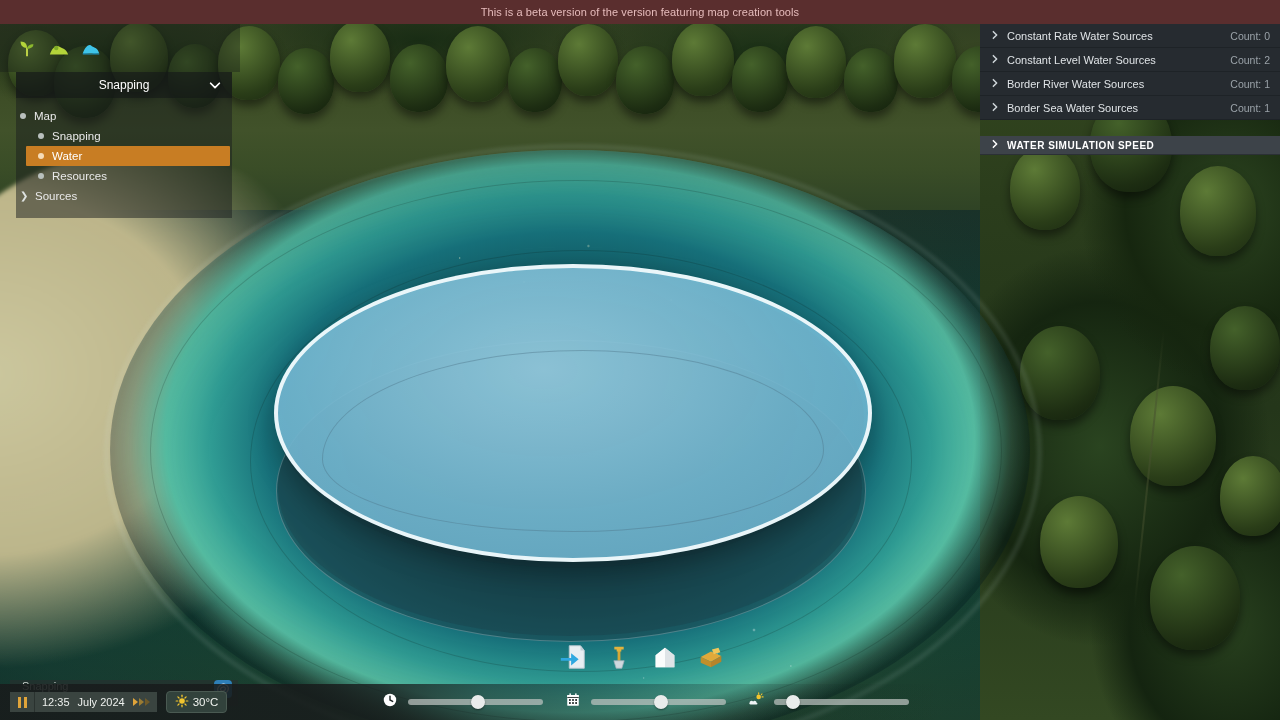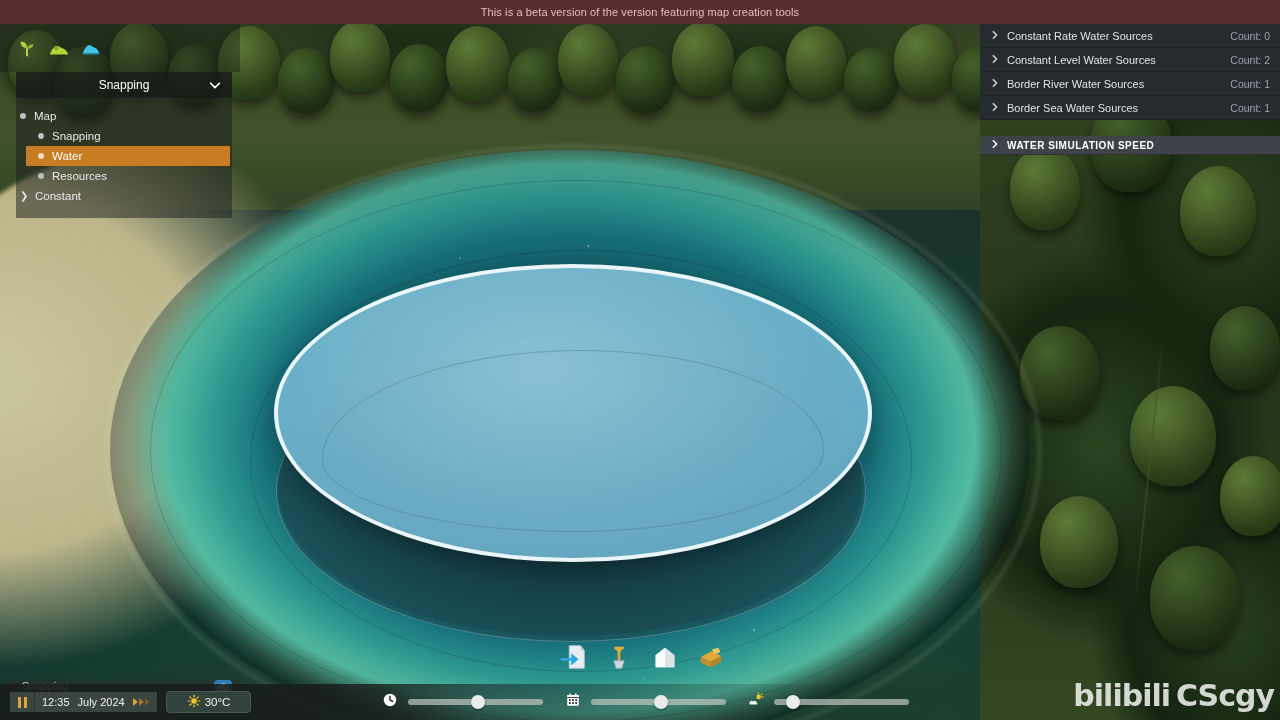--- a/index.html
+++ b/index.html
@@ -252,21 +252,21 @@
   .ff { display:flex; gap:1px; align-items:center; cursor:pointer; }
   .ff i {
     width:0; height:0; border-left:5px solid #e0a43a;
     border-top:4px solid transparent; border-bottom:4px solid transparent;
   }
   .ff i:nth-child(2) { border-left-color:#9a7b33; }
   .ff i:nth-child(3) { border-left-color:#6f5a2a; }
   .temp-chip {
     height:20px; margin-left:9px; background:#32423c;
     border:1px solid #4a5a52; border-radius:4px;
-    display:flex; align-items:center; gap:4px; padding:0 20px;
+    display:flex; align-items:center; gap:4px; padding:0 8px;
     color:#f0f3ef; font-size:11.5px; cursor:pointer;
   }
 
   .sliders {
     position:absolute; left:382px; top:692px; height:20px;
     display:flex; align-items:center; gap:0; z-index:34;
   }
   .slider-unit { display:flex; align-items:center; gap:10px; margin-right:22px; }
   .slider-track {
     position:relative; width:135px; height:6px; border-radius:3px;
@@ -398,21 +398,21 @@
       <div class="ws-row indent sel">
         <span class="dot"></span>
         <span>Water</span>
       </div>
       <div class="ws-row indent">
         <span class="dot"></span>
         <span>Resources</span>
       </div>
       <div class="ws-row">
         <span class="caret">❯</span>
-        <span>Constant</span>
+        <span>Sources</span>
       </div>
     </div>
   </div>
 
   <div class="right-panel">
     <div class="rp-title">
       <span>Water</span>
       <span class="ctrl chev">
         <svg viewBox="0 0 18 18" width="17" height="17">
             <path d="M4 7 L9 12 L14 7" stroke="#ffffff" stroke-width="2" fill="none" stroke-linecap="round" stroke-linejoin="round"></path>
@@ -601,18 +601,14 @@
           </g>
           <path d="M3 14 C1.5 14 1 12.8 1.9 11.9 C1.8 9.7 4.6 9 5.8 10.6 C7 9.2 9.6 10 9.6 12 C11 12.2 11 14 9.6 14 Z" fill="#f0f4f6"></path>
         </svg>
       </span>
       <span class="slider-track">
         <span class="slider-knob" style="left:14%"></span>
       </span>
     </span>
   </div>
 
-  <div class="watermark">
-    <span class="wm-text">bilibili</span>
-    <span class="wm-text">CScgy</span>
-  </div>
 
 </div>
 
 </body></html>

